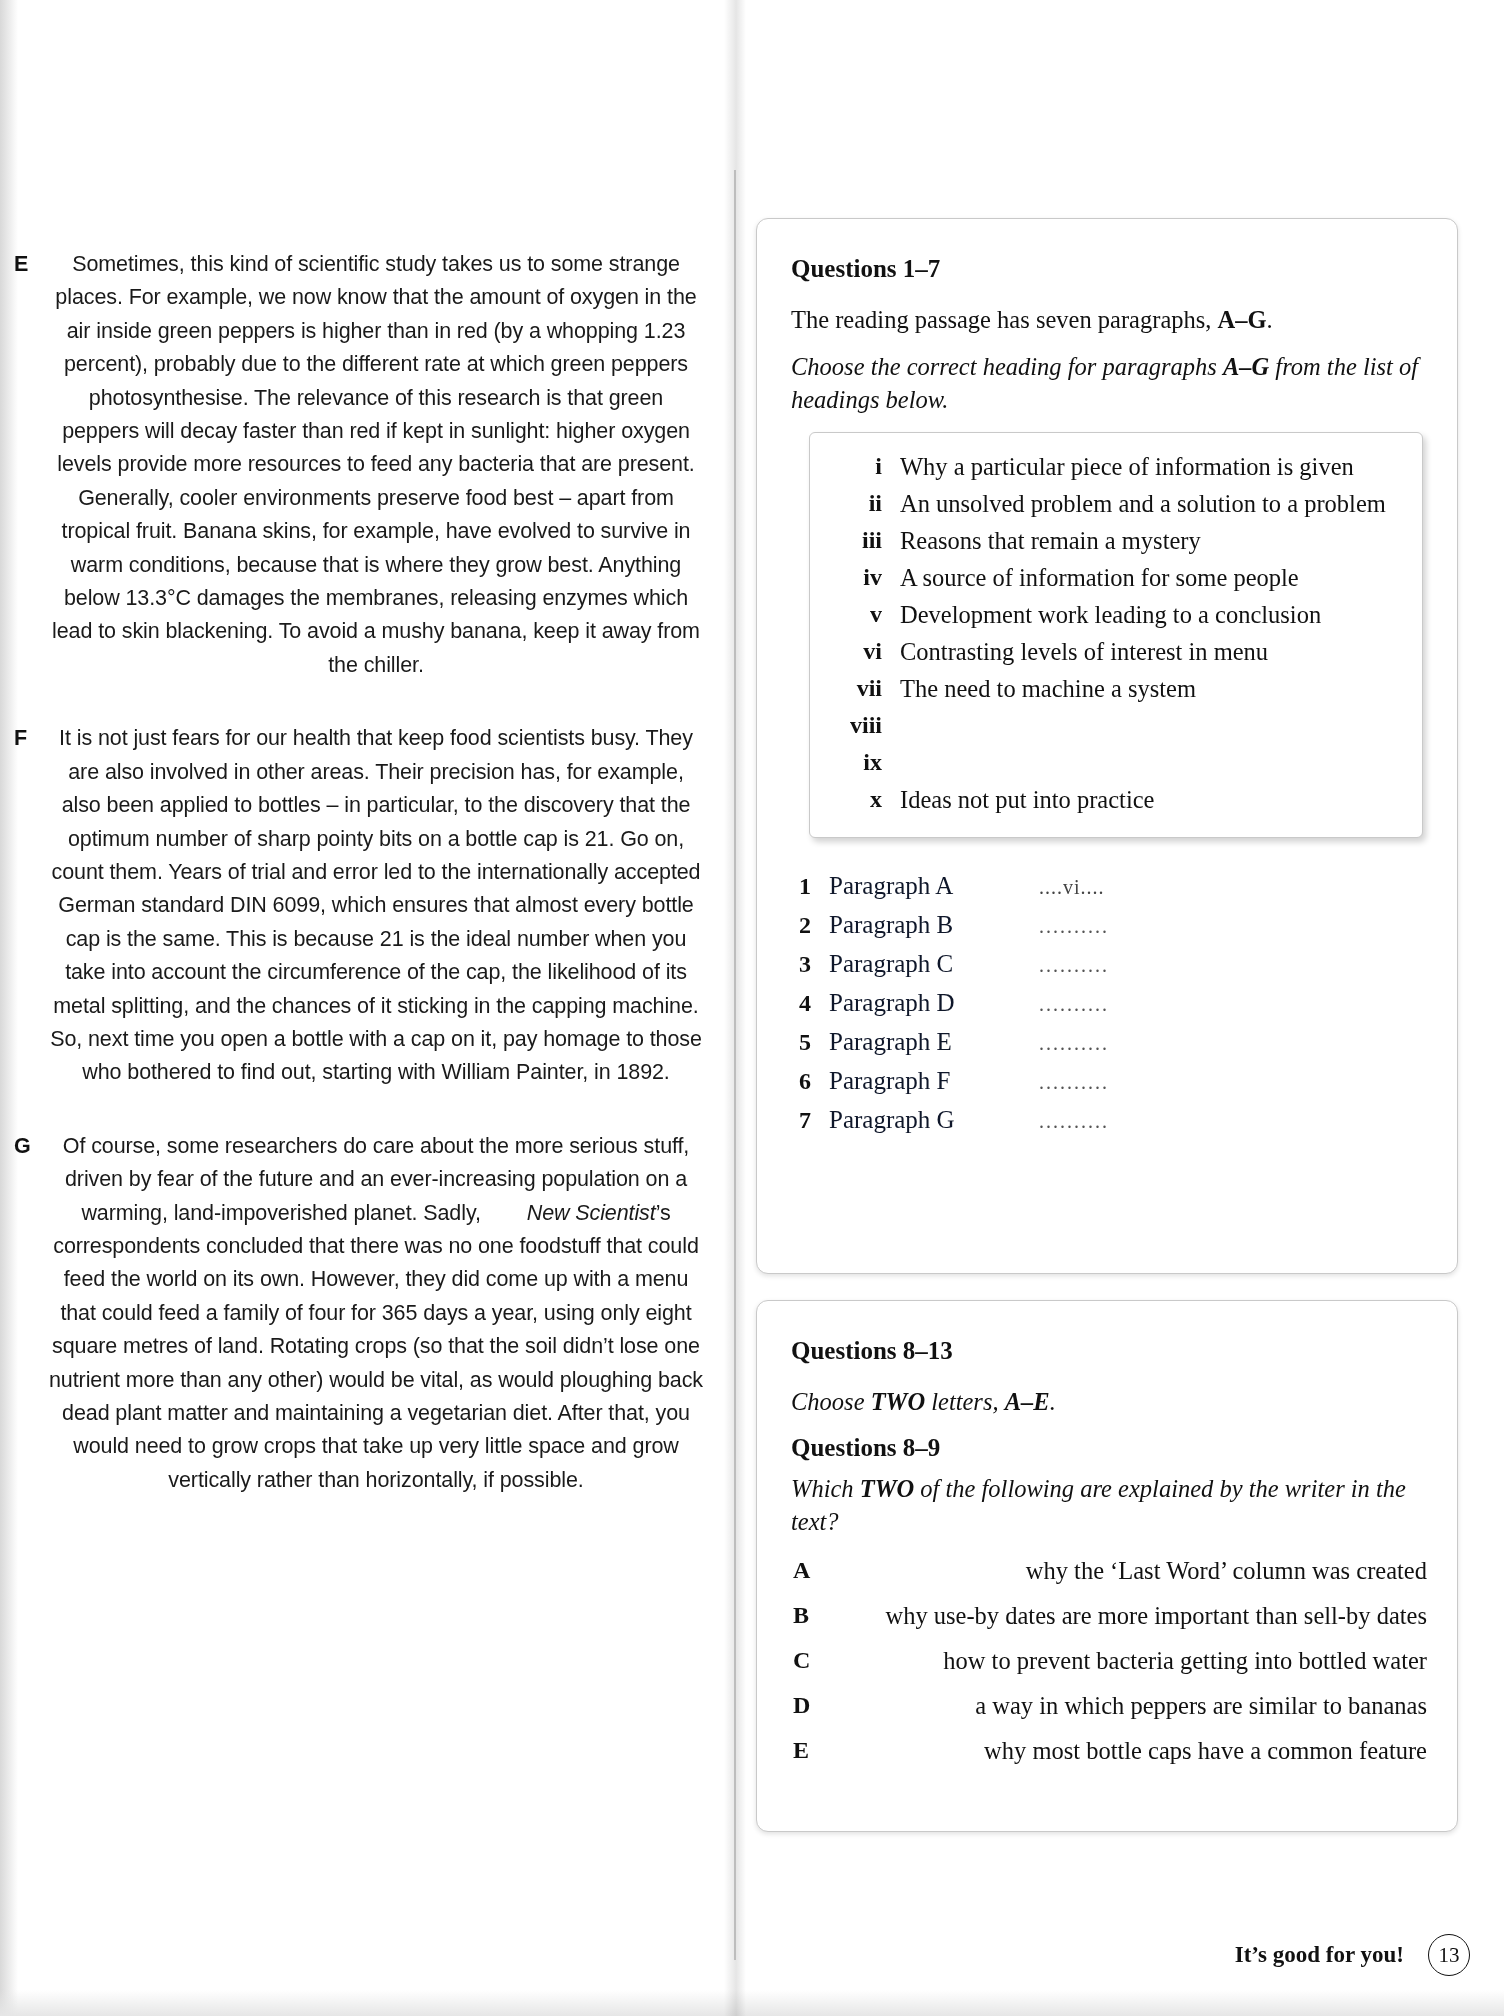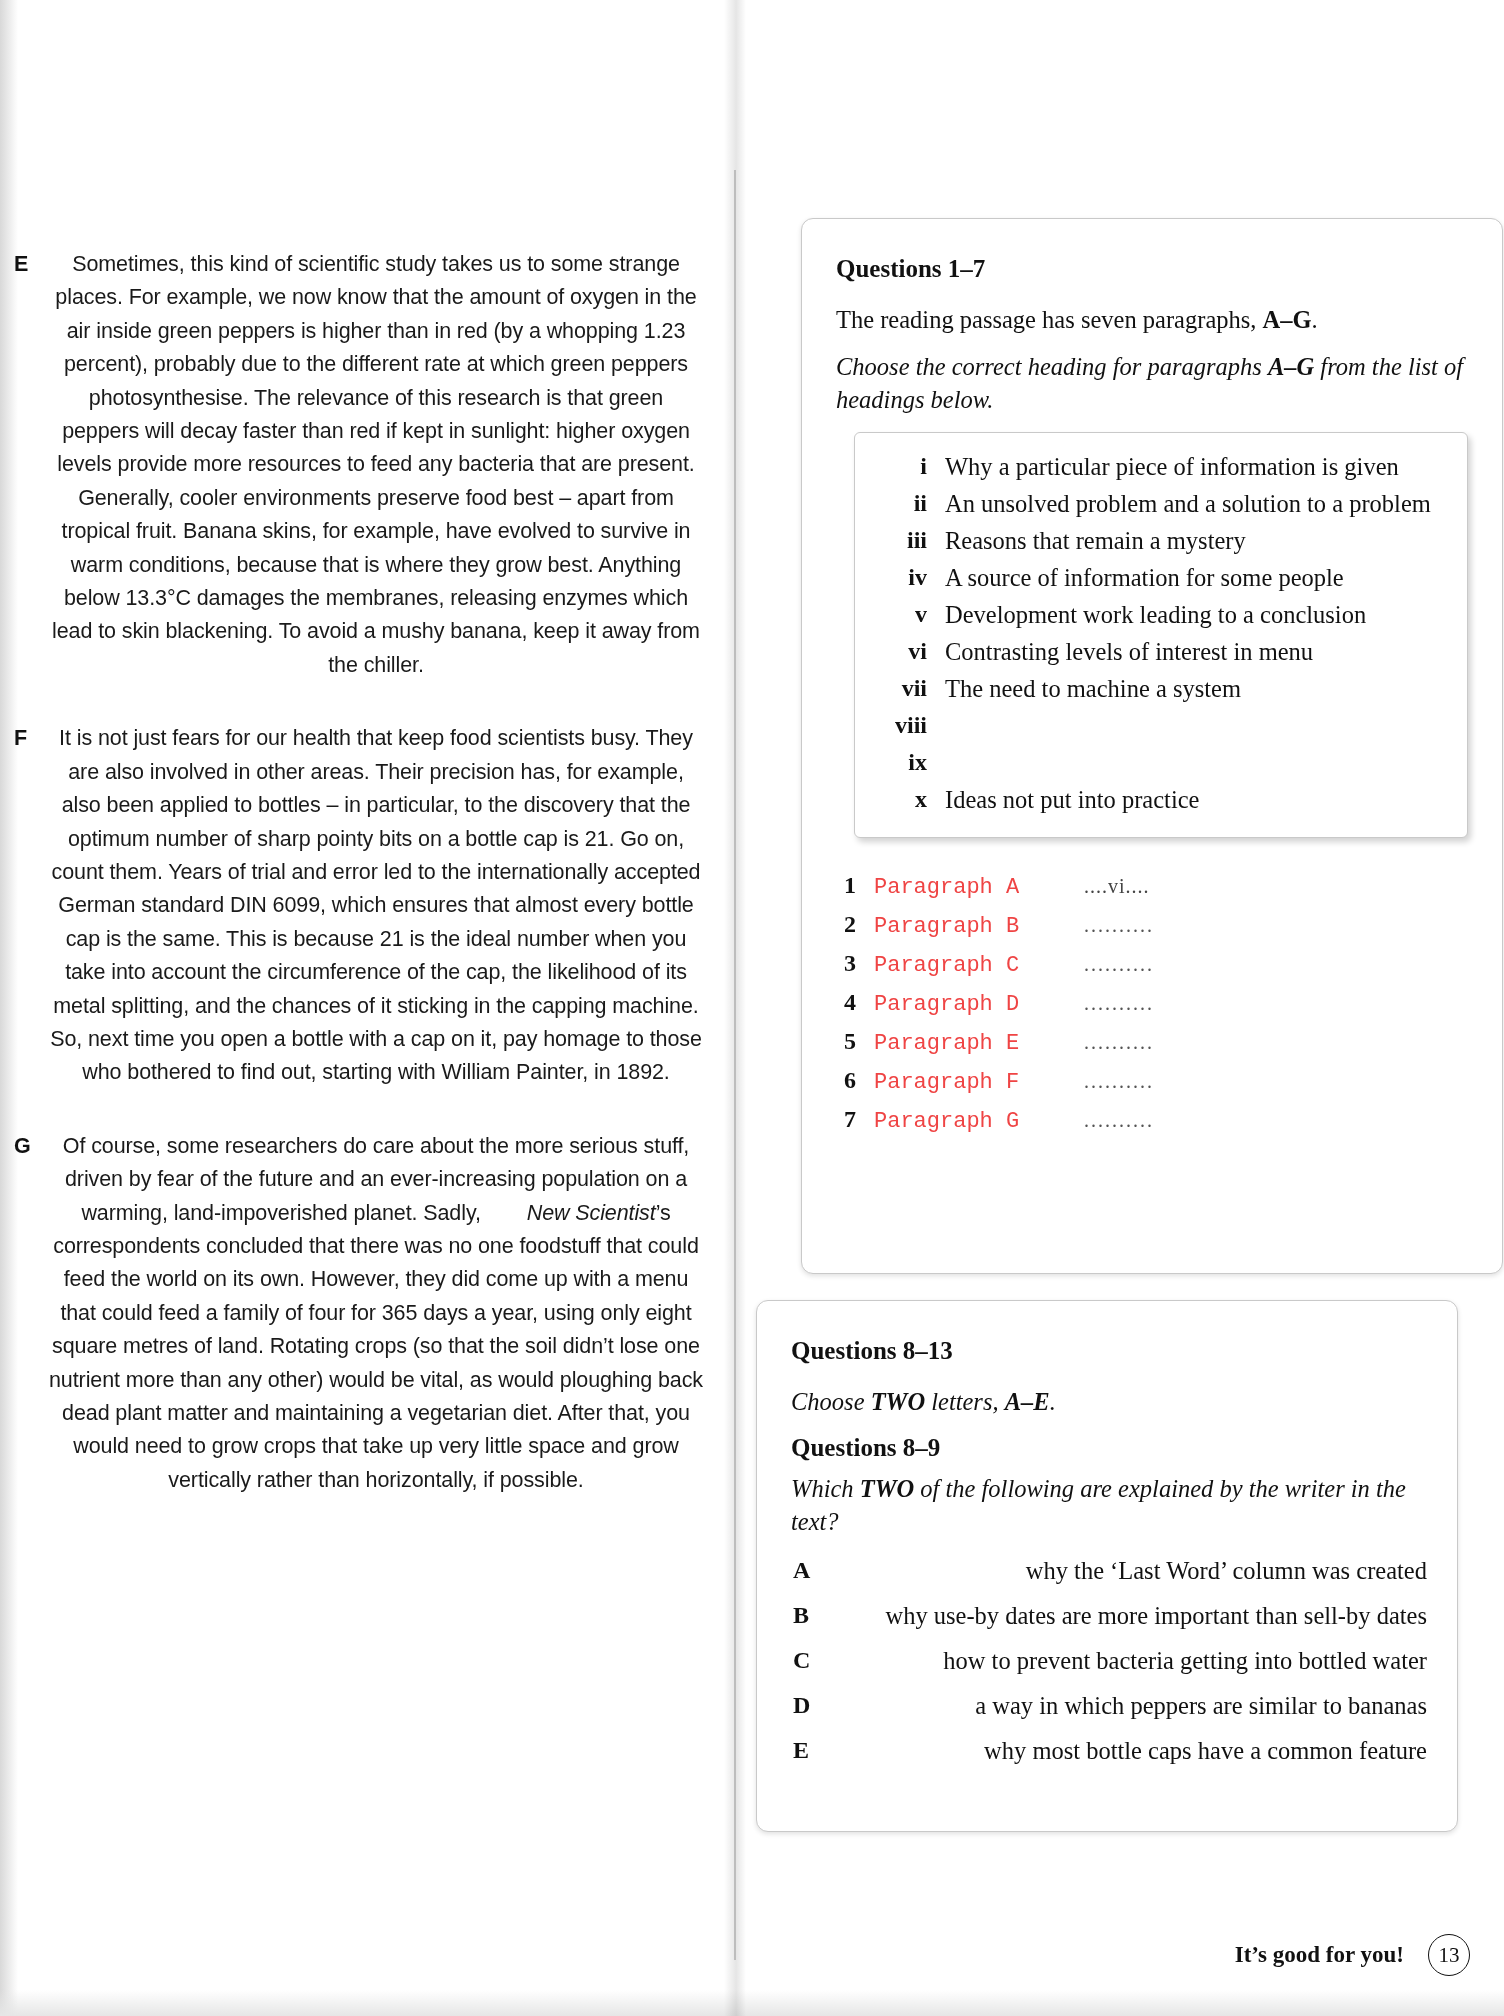--- a/index.html
+++ b/index.html
@@ -90,21 +90,21 @@
 
   
   .qbox {
     position: absolute;
     background: #ffffff;
     border: 1px solid #c9c9c9;
     border-radius: 12px;
     box-shadow: 0 2px 5px rgba(0,0,0,0.12);
   }
   #qbox-1-7 {
-    left: 801px;
+    left: 756px;
     top: 218px;
     width: 700px;
     height: 1054px;
   }
   #qbox-8-13 {
     left: 756px;
     top: 1300px;
     width: 700px;
     height: 530px;
   }
@@ -184,23 +184,23 @@
     width: 30px;
     flex: 0 0 30px;
     font-family: "Liberation Serif", serif;
     font-weight: bold;
     font-size: 24px;
     color: #111;
   }
   .answer-label {
     width: 210px;
     flex: 0 0 210px;
-    font-family: Liberation Mono, monospace;
-    font-size: 22px;
-    color: #ef4444;
+    font-family: Liberation Serif, serif;
+    font-size: 25px;
+    color: #0f172a;
   }
   .answer-blank {
     flex: 0 0 auto;
     font-family: "Liberation Serif", serif;
     font-size: 20px;
     color: #555;
     letter-spacing: 2px;
   }
   .answer-filled {
     font-family: "Liberation Serif", serif;

